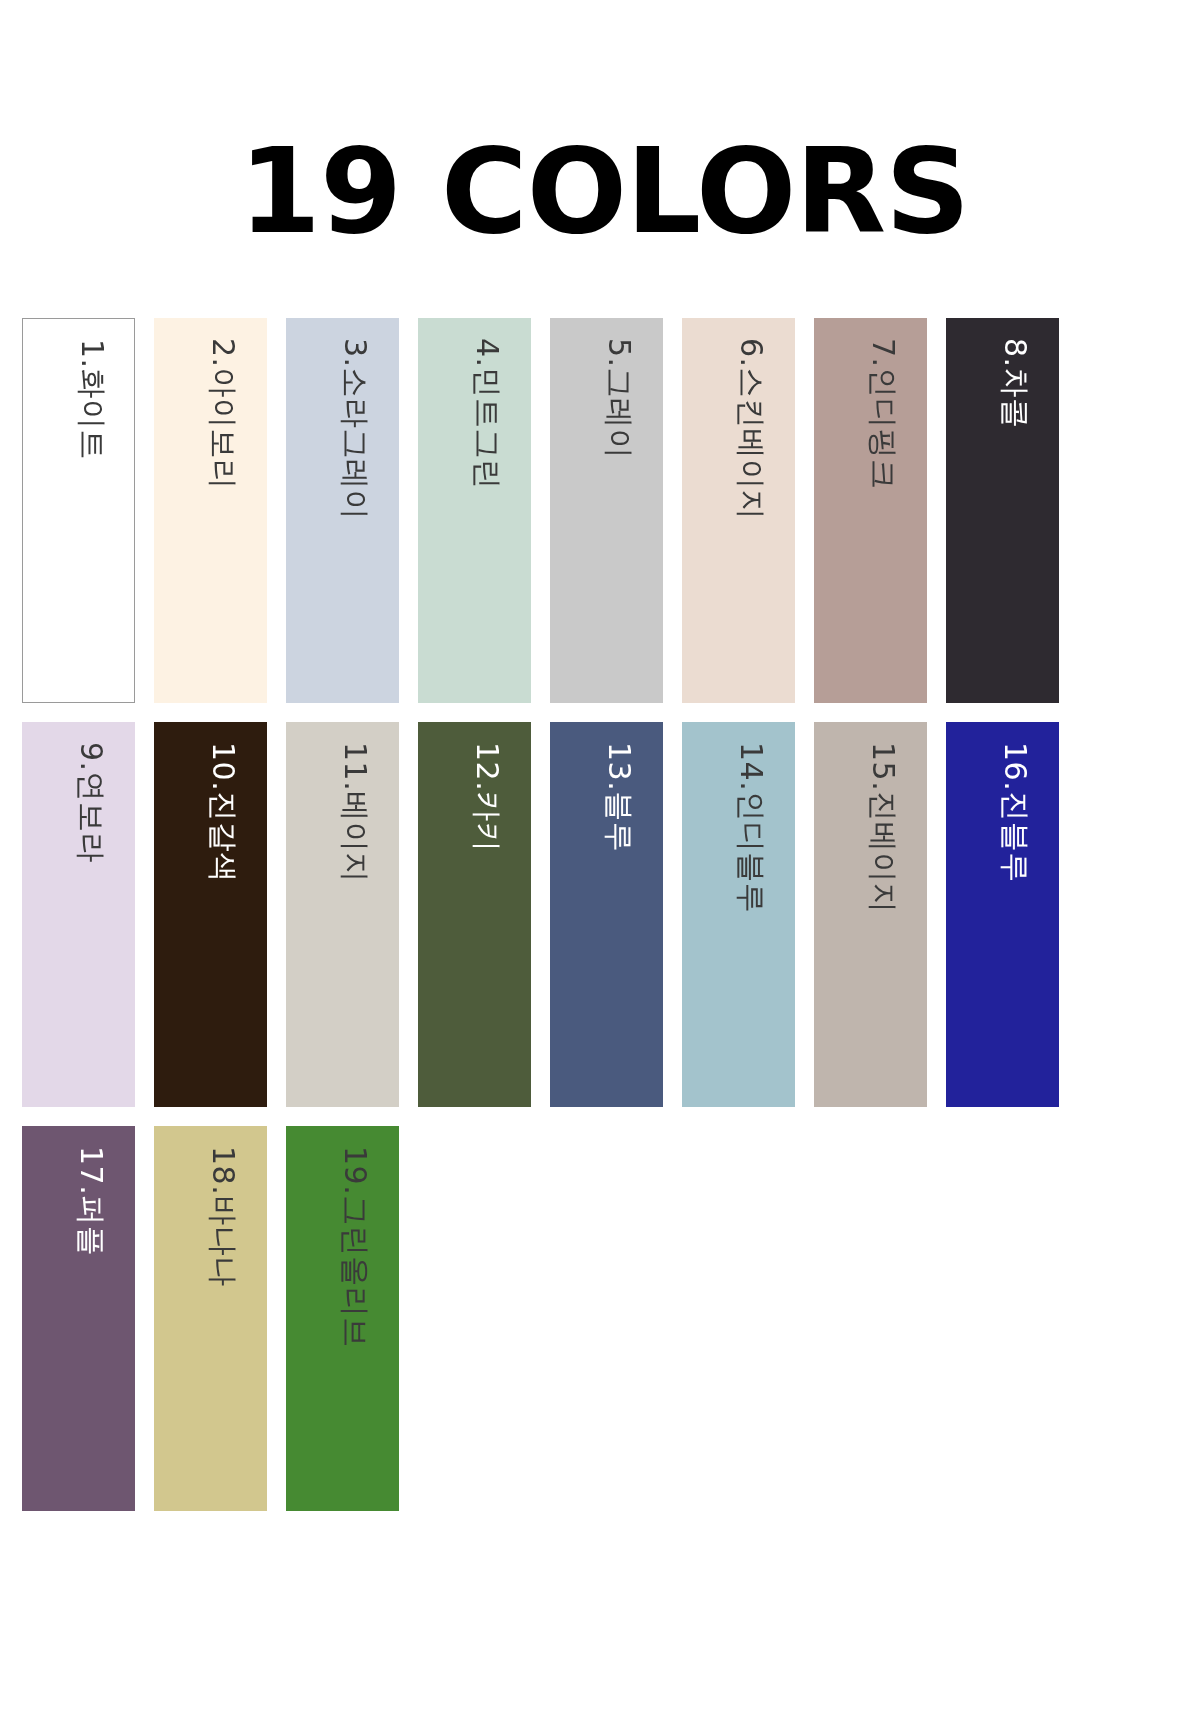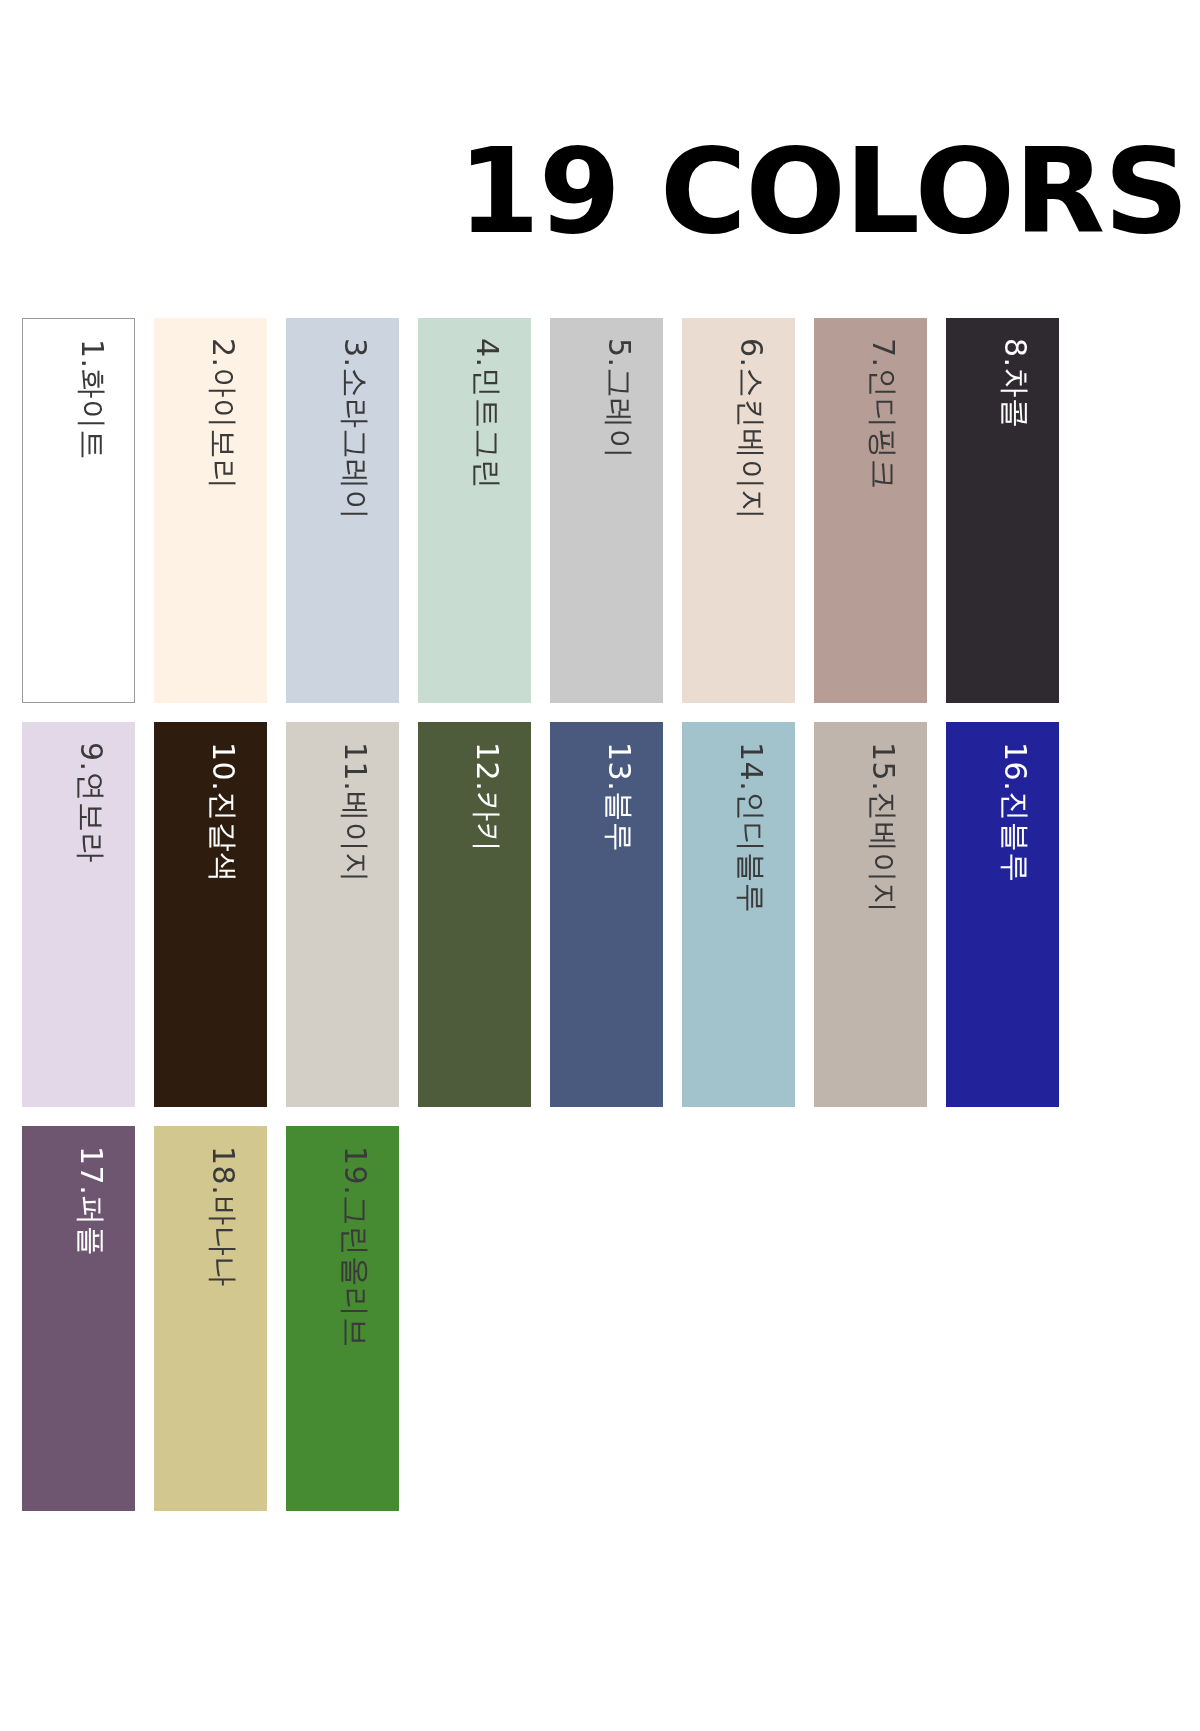--- a/index.html
+++ b/index.html
@@ -18,21 +18,21 @@
     width: 1200px;
     height: 1731px;
     position: relative;
     box-sizing: border-box;
   }
   .title-wrap {
     position: absolute;
     top: 132px;
     left: 0;
     width: 1188px;
-    text-align: right;
+    text-align: center;
     padding-left: 20px;
     box-sizing: border-box;
   }
   .title {
     font-family: "DejaVu Sans", sans-serif;
     font-size: 118px;
     font-weight: 700;
     letter-spacing: -1px;
     color: #000000;
     line-height: 1;

